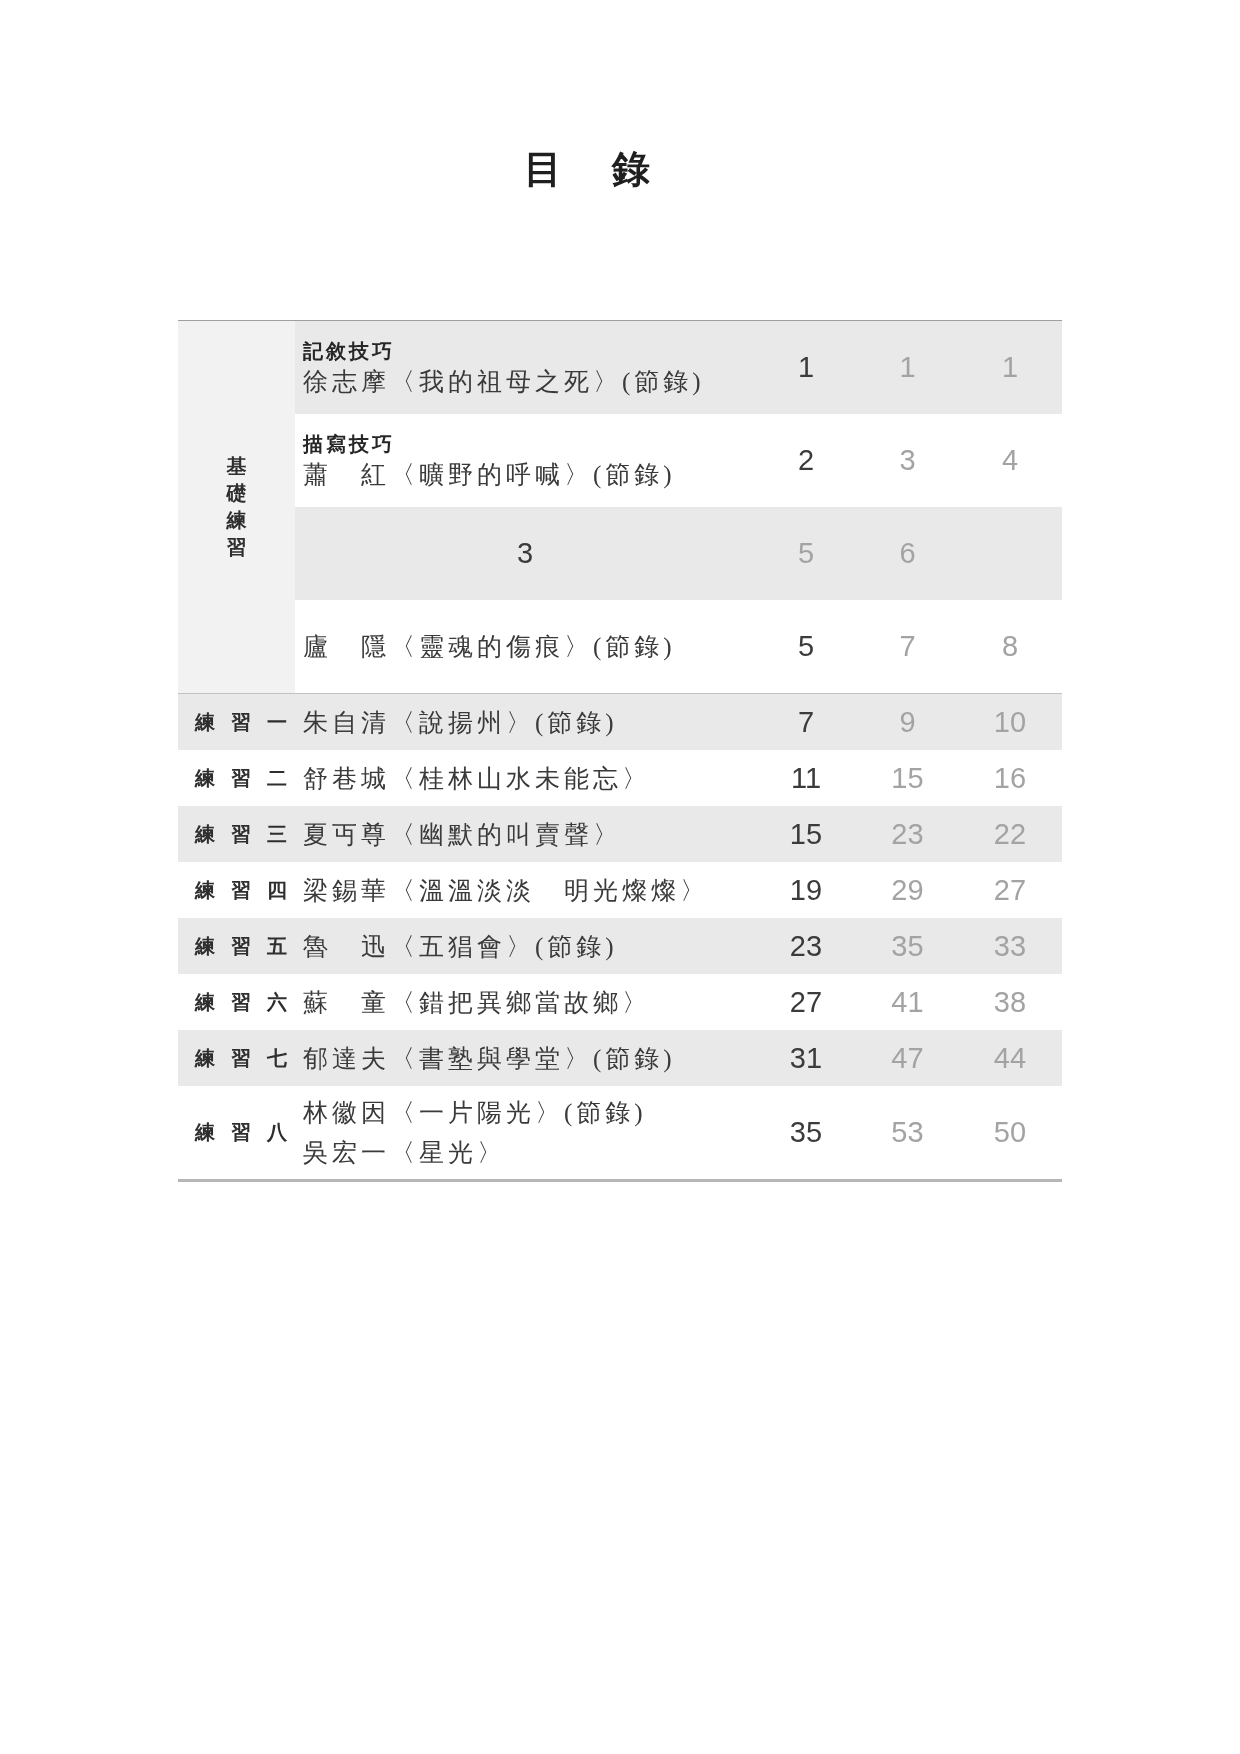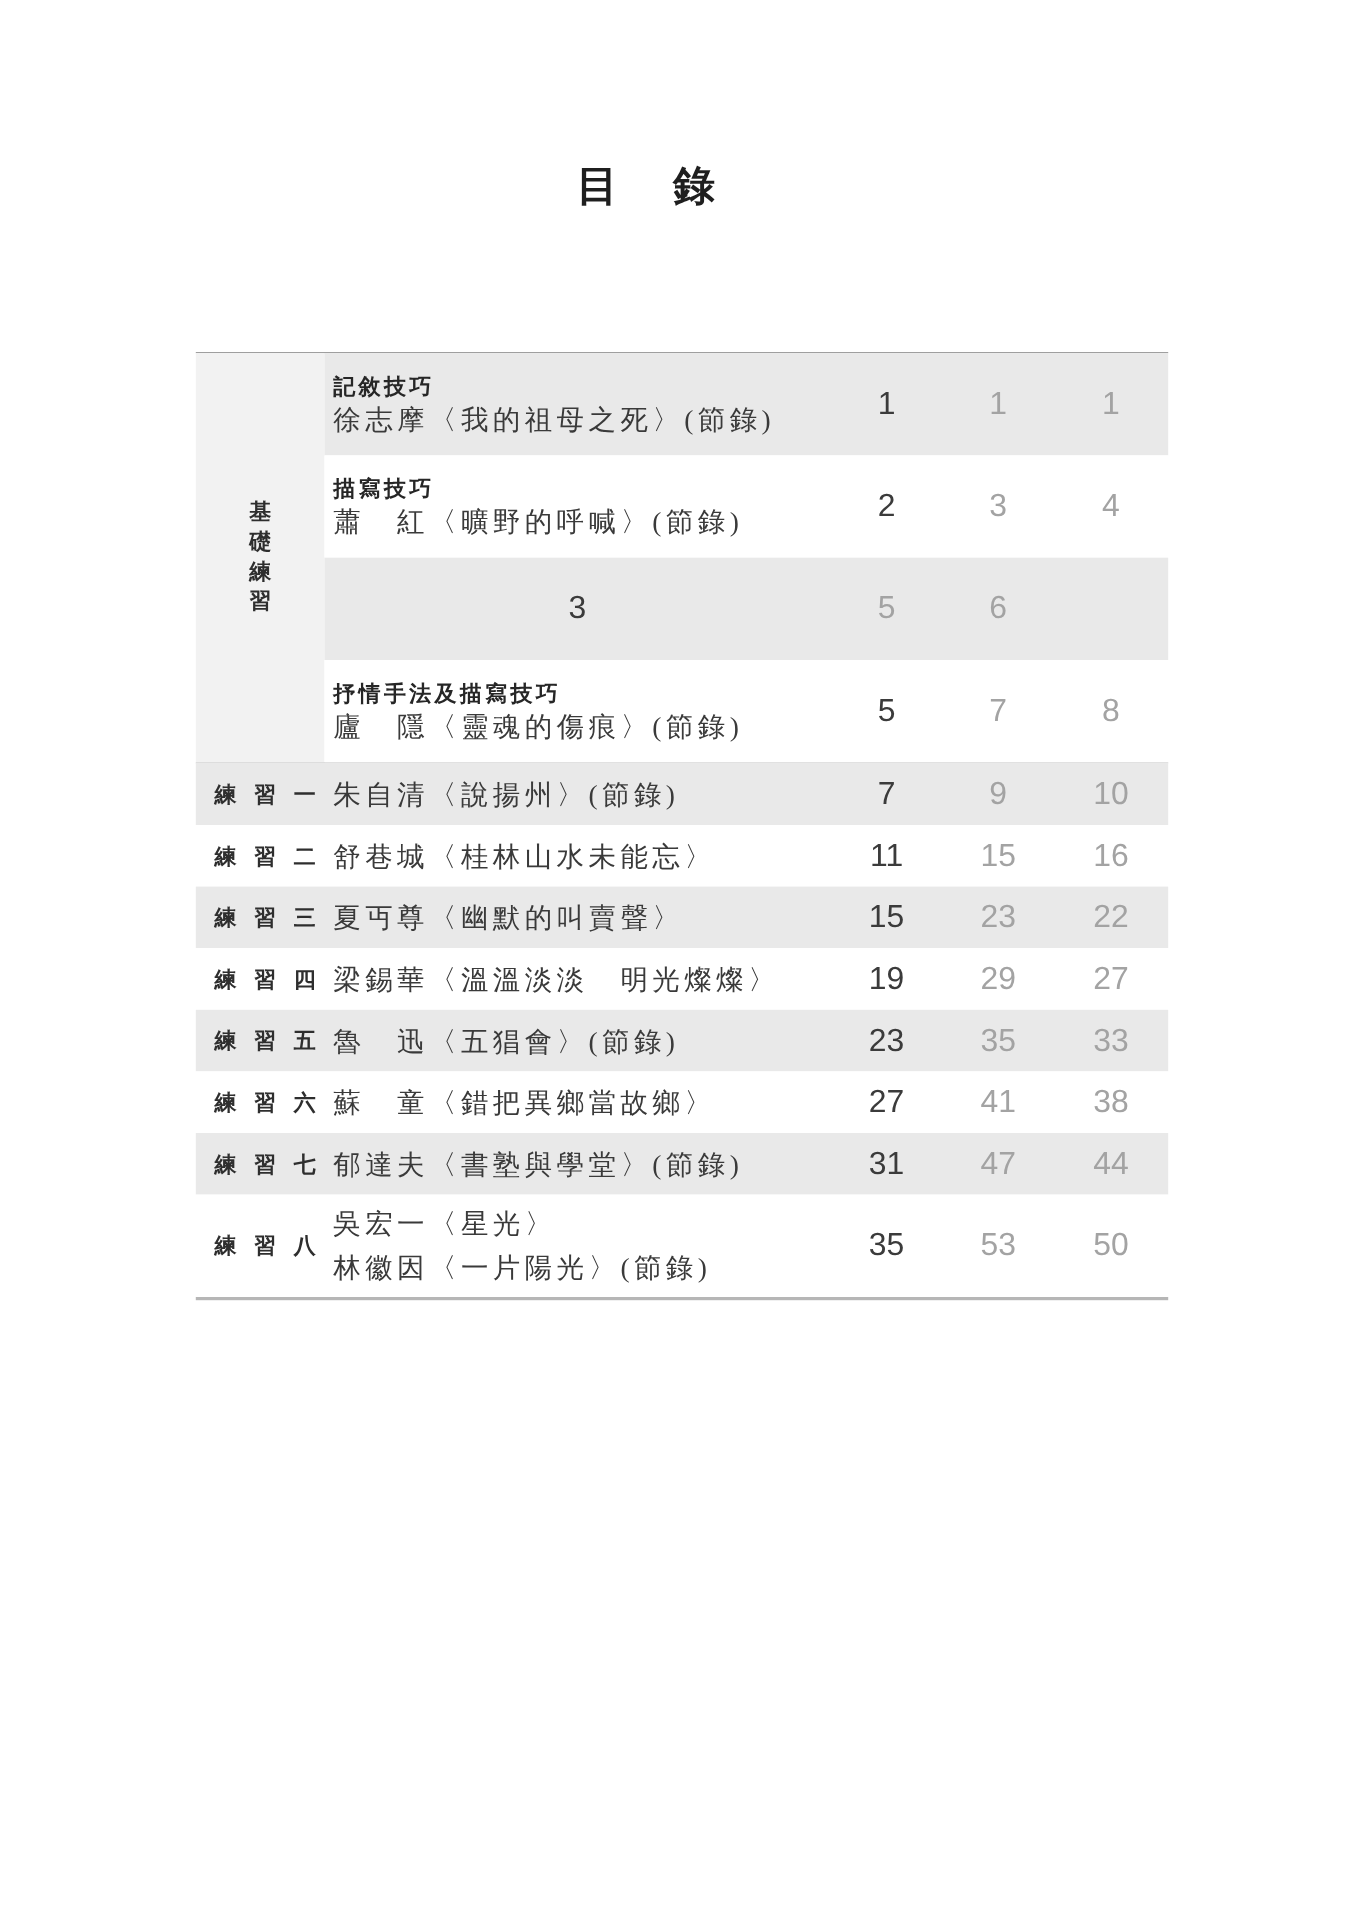--- a/index.html
+++ b/index.html
@@ -119,21 +119,20 @@
         </div>
 
         <div class="brow shaded">
           <div class="pnum first">3</div>
           <div class="pnum rest">5</div>
           <div class="pnum rest">6</div>
         </div>
 
         <div class="brow plain">
           <div class="txt">
-            <div class="row-title">抒情手法及描寫技巧</div>
             <div class="row-source">廬　隱〈靈魂的傷痕〉(節錄)</div>
           </div>
           <div class="pnum first">5</div>
           <div class="pnum rest">7</div>
           <div class="pnum rest">8</div>
         </div>
 
       </div>
     </div>
 
@@ -203,22 +202,22 @@
           <div class="row-source">郁達夫〈書塾與學堂〉(節錄)</div>
         </div>
       <div class="pnum first">31</div>
       <div class="pnum rest">47</div>
       <div class="pnum rest">44</div>
     </div>
 
     <div class="erow plain tall">
       <div class="elabel"><span>練習八</span></div>
       <div class="txt">
+        <div class="row-source">林徽因〈一片陽光〉(節錄)</div>
         <div class="row-source">吳宏一〈星光〉</div>
-        <div class="row-source">林徽因〈一片陽光〉(節錄)</div>
       </div>
       <div class="pnum first">35</div>
       <div class="pnum rest">53</div>
       <div class="pnum rest">50</div>
     </div>
 
   </div>
 </div>
 
 </body></html>

